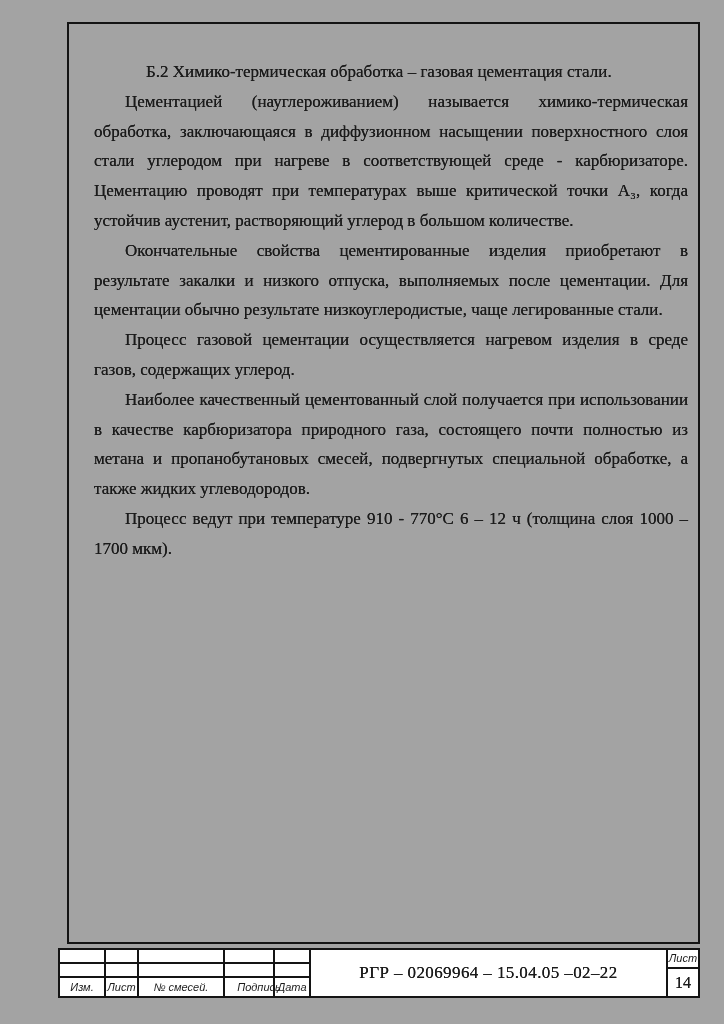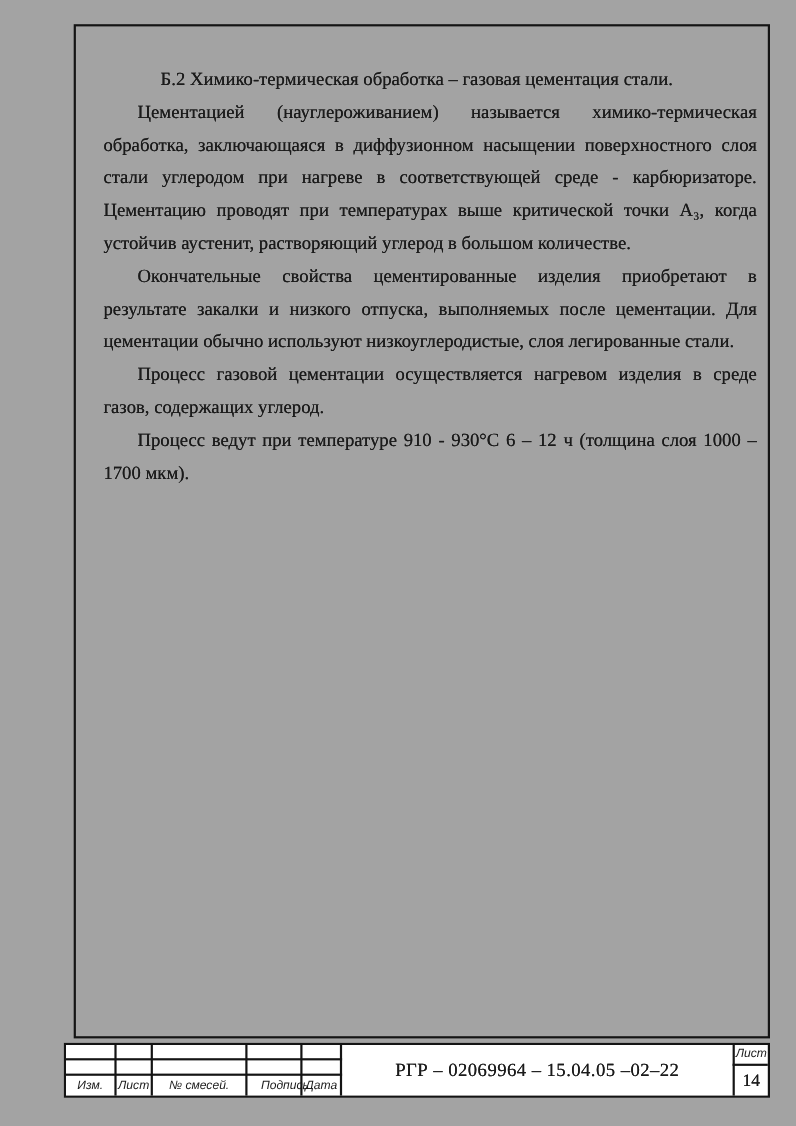--- a/index.html
+++ b/index.html
@@ -117,23 +117,24 @@
 </head>
 <body>
 
 <div class="page">
 
   <div class="frame"></div>
 
   <div class="doc-body">
     <p class="heading">Б.2 Химико-термическая обработка – газовая цементация стали.</p>
     <p>Цементацией (науглероживанием) называется химико-термическая обработка, заключающаяся в диффузионном насыщении поверхностного слоя стали углеродом при нагреве в соответствующей среде - карбюризаторе. Цементацию проводят при температурах выше критической точки А₃, когда устойчив аустенит, растворяющий углерод в большом количестве.</p>
-      <p>Окончательные свойства цементированные изделия приобретают в результате закалки и низкого отпуска, выполняемых после цементации. Для цементации обычно используют низкоуглеродистые, слоя легированные стали.</p>
+      <p>Окончательные свойства цементированные изделия приобретают в результате закалки и низкого отпуска, выполняемых после цементации. Для цементации обычно результате низкоуглеродистые, чаще легированные стали.</p>
       <p>Процесс газовой цементации осуществляется нагревом изделия в среде газов, содержащих углерод.</p>
-      <p>Процесс ведут при температуре 910 - 930°С 6 – 12 ч (толщина слоя 1000 – 1700 мкм).</p>
+      <p>Наиболее качественный цементованный слой получается при использовании в качестве карбюризатора природного газа, состоящего почти полностью из метана и пропанобутановых смесей, подвергнутых специальной обработке, а также жидких углеводородов.</p>
+      <p>Процесс ведут при температуре 910 - 770°С 6 – 12 ч (толщина слоя 1000 – 1700 мкм).</p>
   </div>
 
   <div class="stamp">
 
     <div class="vline" style="left:44px"></div>
     <div class="vline" style="left:77px"></div>
     <div class="vline" style="left:163px"></div>
     <div class="vline" style="left:213px"></div>
     <div class="vline" style="left:249px"></div>
     <div class="vline" style="left:606px"></div>

